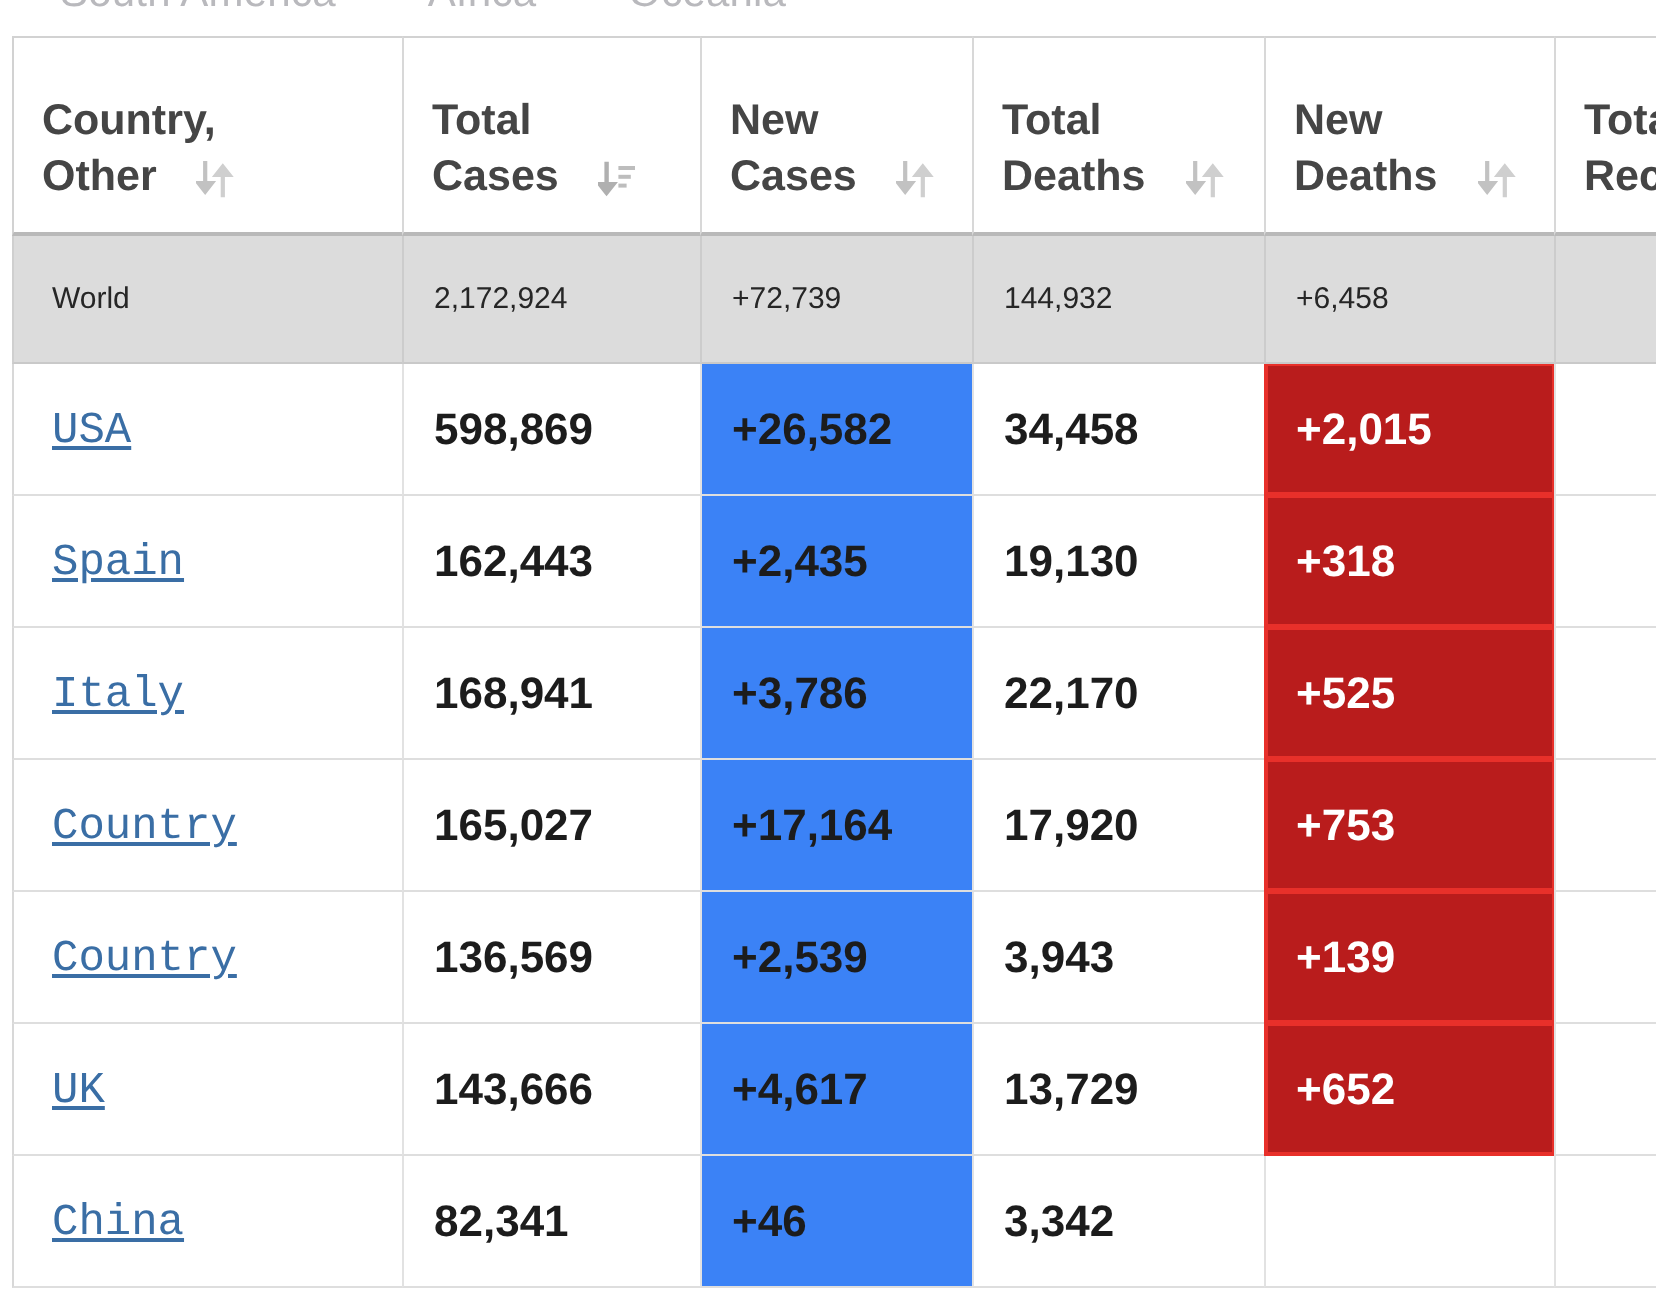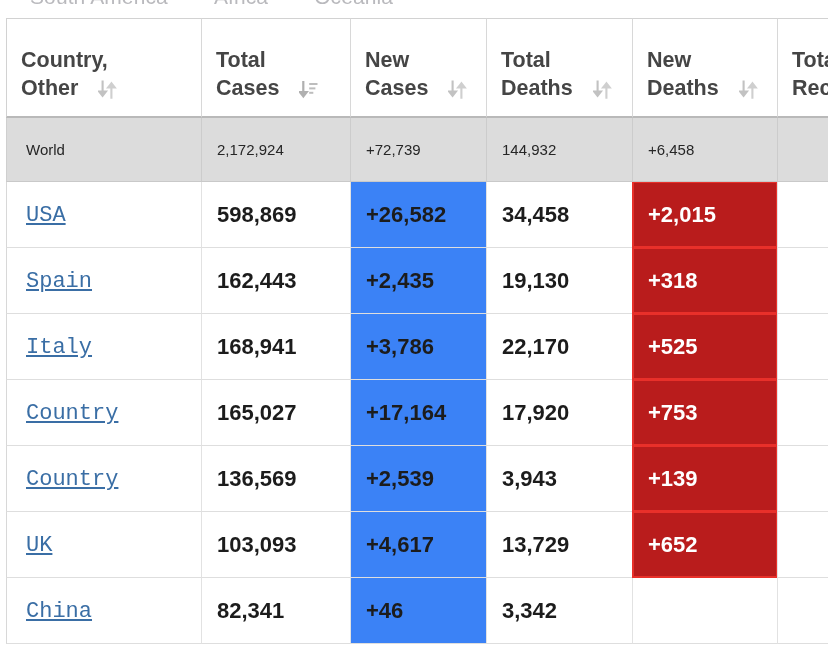--- a/index.html
+++ b/index.html
@@ -337,21 +337,21 @@
           <tr>
             <td class="col-country"><a class="country-link">Country</a></td>
             <td>136,569</td>
             <td class="hl-newcases">+2,539</td>
             <td>3,943</td>
             <td class="hl-newdeaths">+139</td>
             <td></td>
           </tr>
           <tr>
             <td class="col-country"><a class="country-link">UK</a></td>
-            <td>103,093</td>
+            <td>143,666</td>
             <td class="hl-newcases">+4,617</td>
             <td>13,729</td>
             <td class="hl-newdeaths">+652</td>
             <td></td>
           </tr>
           <tr>
             <td class="col-country"><a class="country-link">China</a></td>
             <td>82,341</td>
             <td class="hl-newcases">+46</td>
             <td>3,342</td>

